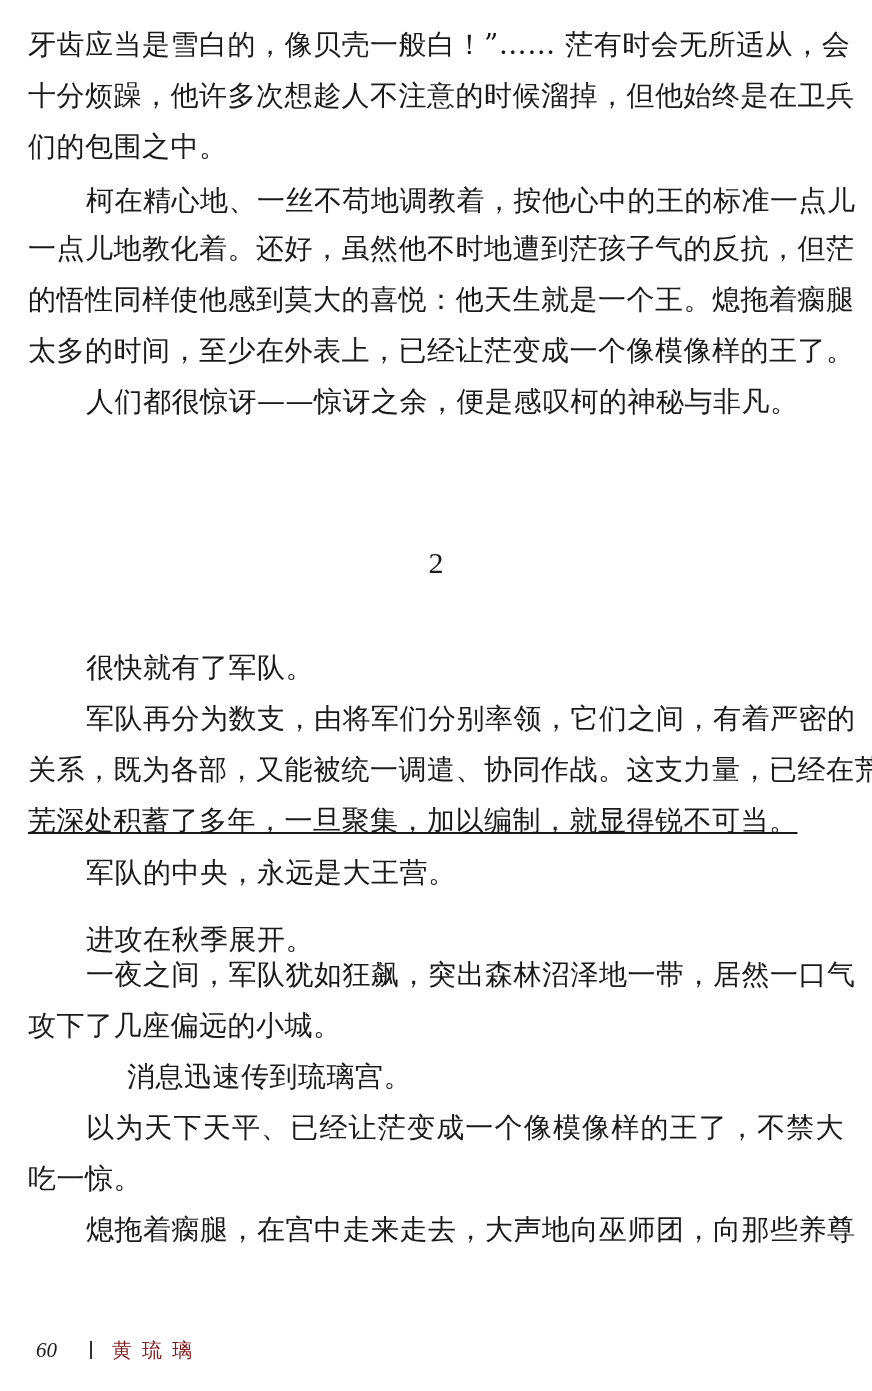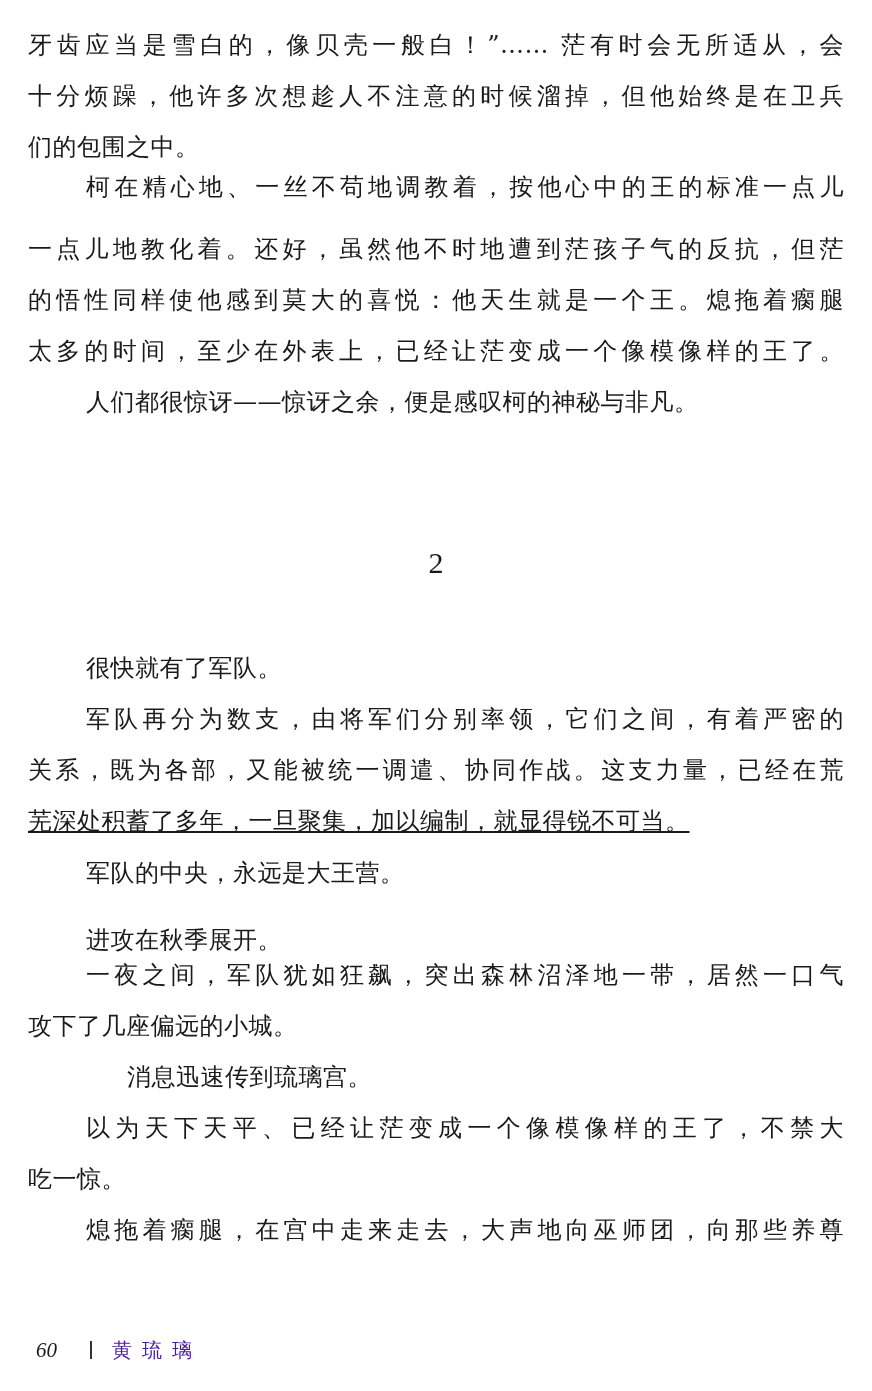--- a/index.html
+++ b/index.html
@@ -1,42 +1,42 @@
 <!DOCTYPE html>
 <html><head>
 <meta charset="utf-8">
 <style>
   html, body { margin: 0; padding: 0; background: #ffffff; }
   body { width: 872px; height: 1391px; position: relative; overflow: hidden;
          font-family: "DejaVu Serif", "Liberation Serif", serif; color: #1a1a1a; }
-  .line { position: absolute; left: 28px; width: 816px; font-size: 24px; line-height: 34px;
+  .line { position: absolute; left: 28px; width: 816px; font-size: 28px; line-height: 34px;
           white-space: nowrap; letter-spacing: 0.5px; }
   .indent { left: 86px; width: 758px; }
   .justify { text-align: justify; text-align-last: justify; }
   .section-num { position: absolute; left: 0; width: 872px; top: 546px; text-align: center;
                  font-family: "Liberation Serif", serif; font-size: 30px; line-height: 34px; }
   .footer { position: absolute; top: 1334px; left: 36px; height: 32px; display: flex; align-items: center; }
   .page-num { font-family: "Liberation Serif", serif; font-style: italic; font-size: 21px; width: 50px; }
   .bar { width: 2px; height: 18px; background: #333; margin-left: 4px; margin-right: 20px; }
-  .book-title { font-family: "DejaVu Sans", sans-serif; font-size: 20px; letter-spacing: 10px; color: #4c1d95; }
+  .book-title { font-family: "DejaVu Sans", sans-serif; font-size: 20px; letter-spacing: 10px; color: #7f1d1d; }
 </style>
 </head>
 <body>
 
 <div id="page-root">
   <div class="section-num">2</div>
   <div class="footer">
     <span class="page-num">60</span>
     <span class="bar"></span>
     <span class="book-title">黄琉璃</span>
   </div>
 <div class="line justify" style="top: 28px;">牙齿应当是雪白的，像贝壳一般白！”…… 茫有时会无所适从，会</div>
     <div class="line justify" style="top: 79px;">十分烦躁，他许多次想趁人不注意的时候溜掉，但他始终是在卫兵</div>
     <div class="line" style="top: 130px;">们的包围之中。</div>
-    <div class="line indent justify" style="top: 170px;">柯在精心地、一丝不苟地调教着，按他心中的王的标准一点儿</div>
+    <div class="line indent justify" style="top: 184px;">柯在精心地、一丝不苟地调教着，按他心中的王的标准一点儿</div>
     <div class="line justify" style="top: 232px;">一点儿地教化着。还好，虽然他不时地遭到茫孩子气的反抗，但茫</div>
     <div class="line justify" style="top: 283px;">的悟性同样使他感到莫大的喜悦：他天生就是一个王。熄拖着瘸腿</div>
     <div class="line justify" style="top: 334px;">太多的时间，至少在外表上，已经让茫变成一个像模像样的王了。</div>
     <div class="line indent" style="top: 385px;">人们都很惊讶——惊讶之余，便是感叹柯的神秘与非凡。</div>
     <div class="line indent" style="top: 651px;">很快就有了军队。</div>
     <div class="line indent justify" style="top: 702px;">军队再分为数支，由将军们分别率领，它们之间，有着严密的</div>
     <div class="line justify" style="top: 753px;">关系，既为各部，又能被统一调遣、协同作战。这支力量，已经在荒</div>
     <div class="line" style="top: 804px; text-decoration: underline;">芜深处积蓄了多年，一旦聚集，加以编制，就显得锐不可当。</div>
     <div class="line indent" style="top: 856px;">军队的中央，永远是大王营。</div>
     <div class="line indent" style="top: 923px;">进攻在秋季展开。</div>

